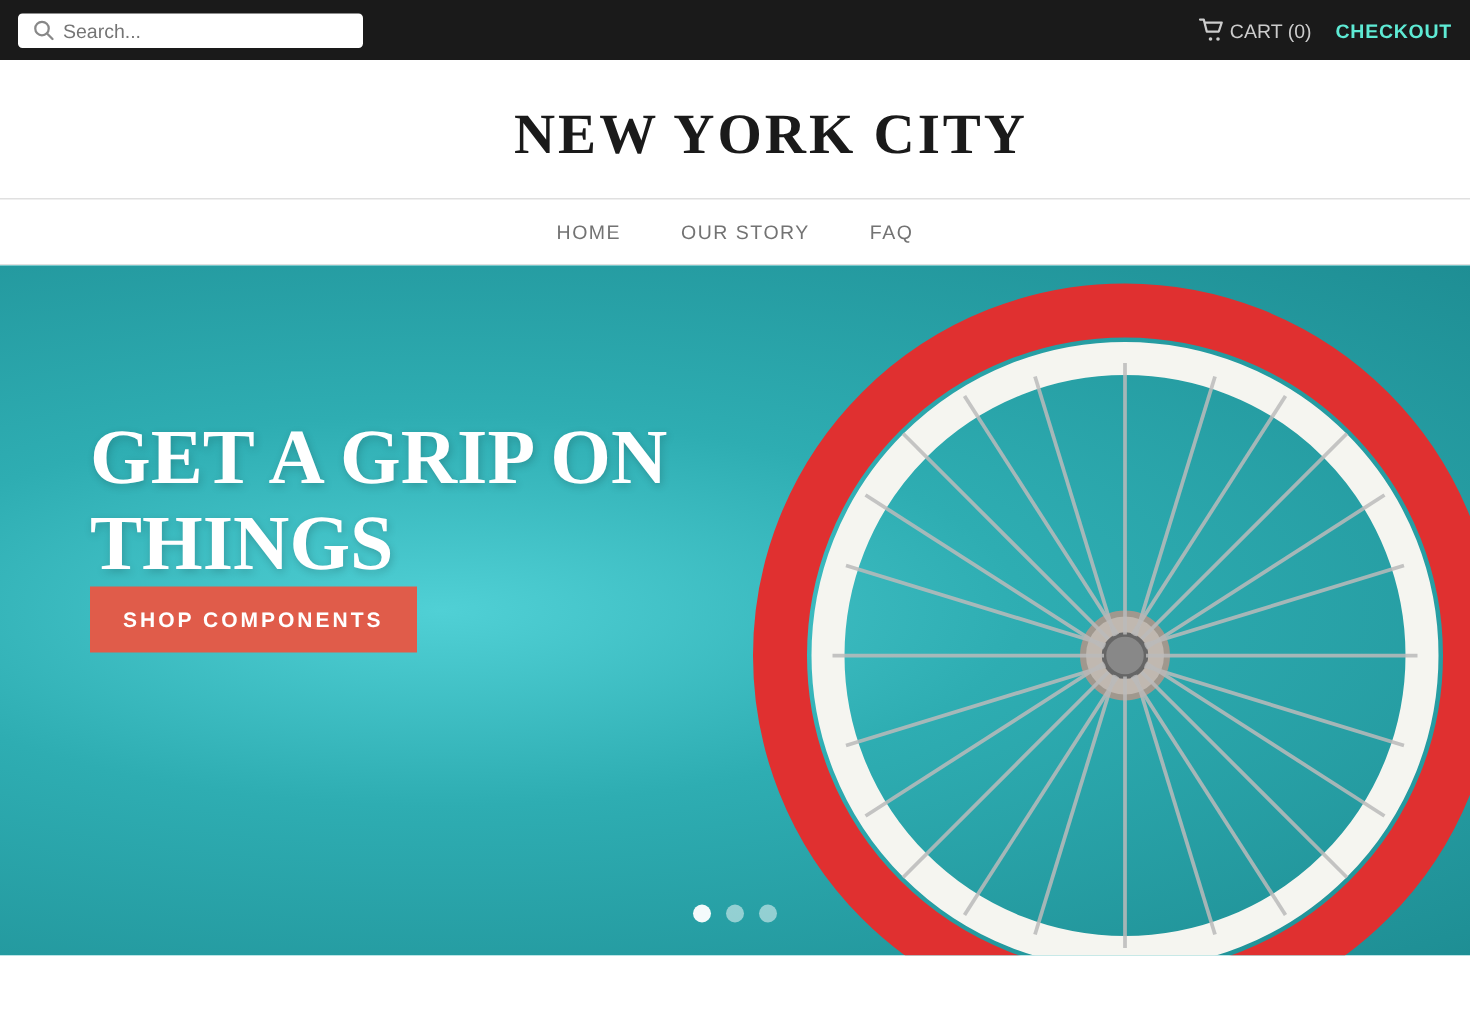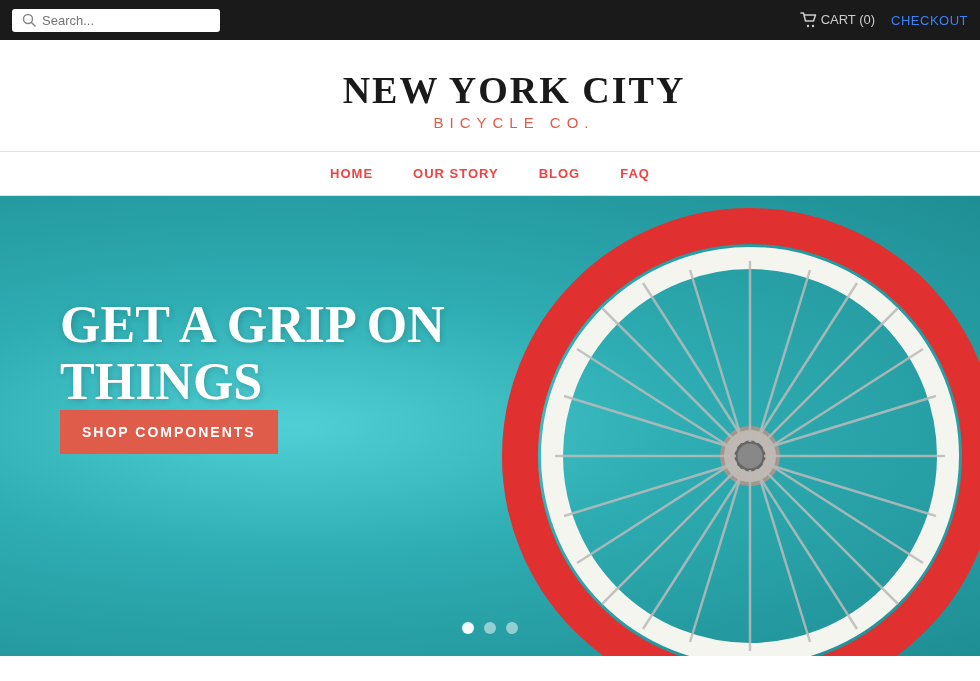--- a/index.html
+++ b/index.html
@@ -13,50 +13,50 @@
       align-items: center;
       justify-content: space-between;
       padding: 0 12px;
     }
     .search-wrapper {
       display: flex;
       align-items: center;
       background: #fff;
       border-radius: 3px;
       padding: 4px 10px;
-      width: 208px;
+      width: 230px;
       gap: 6px;
     }
     .search-icon-svg { flex-shrink: 0; }
     .search-input {
       border: none;
       outline: none;
       font-size: 13px;
       color: #555;
       width: 100%;
       background: transparent;
     }
     .top-bar-right {
       display: flex;
       align-items: center;
       gap: 16px;
     }
     .cart-link {
       display: flex;
-      align-items: flex-start;
+      align-items: center;
       gap: 3px;
       color: #ccc;
       font-size: 13px;
       text-decoration: none;
     }
     .cart-icon-svg { }
     .checkout-link {
-      color: #3b82f6;
-      font-size: 13px;
-      font-weight: normal;
+      color: #5eead4;
+      font-size: 13px;
+      font-weight: bold;
       text-decoration: none;
       letter-spacing: 0.5px;
     }
 
     
     .header {
       background: #fff;
       text-align: center;
       padding: 28px 0 20px;
       margin-left: 48px;
@@ -84,23 +84,23 @@
       justify-content: center;
       align-items: center;
       padding: 0;
     }
     .nav-item {
       display: flex;
       align-items: center;
       padding: 14px 20px;
       font-size: 13px;
       letter-spacing: 1px;
-      color: #ef4444;
+      color: #737373;
       text-decoration: none;
-      font-weight: 700;
+      font-weight: 400;
       cursor: pointer;
       gap: 4px;
     }
     .chevron-down {
       display: inline-block;
       width: 0;
       height: 0;
       border-left: 4px solid transparent;
       border-right: 4px solid transparent;
       border-top: 5px solid #555;
@@ -205,27 +205,25 @@
         <circle cx="13" cy="14" r="1.2" fill="#ccc"></circle>
       </svg>
       <span>CART (0)</span>
     </a>
     <a class="checkout-link" href="#">CHECKOUT</a>
   </div>
 </div>
 
 <div class="header">
   <div class="brand-main">NEW YORK CITY</div>
-  <div class="brand-sub">BICYCLE CO.</div>
 </div>
 
 <nav class="nav-bar">
   <a class="nav-item" href="#">HOME</a>
   <a class="nav-item" href="#">OUR STORY</a>
-  <a class="nav-item" href="#">BLOG</a>
   <a class="nav-item" href="#">FAQ</a>
 </nav>
 
 <div class="hero">
   <div class="hero-bg"></div>
 
   <div class="wheel-container">
     <svg viewBox="0 0 520 520" width="520" height="520" xmlns="http://www.w3.org/2000/svg">
 
       <circle cx="260" cy="260" r="230" fill="none" stroke="#e03030" stroke-width="36"></circle>

